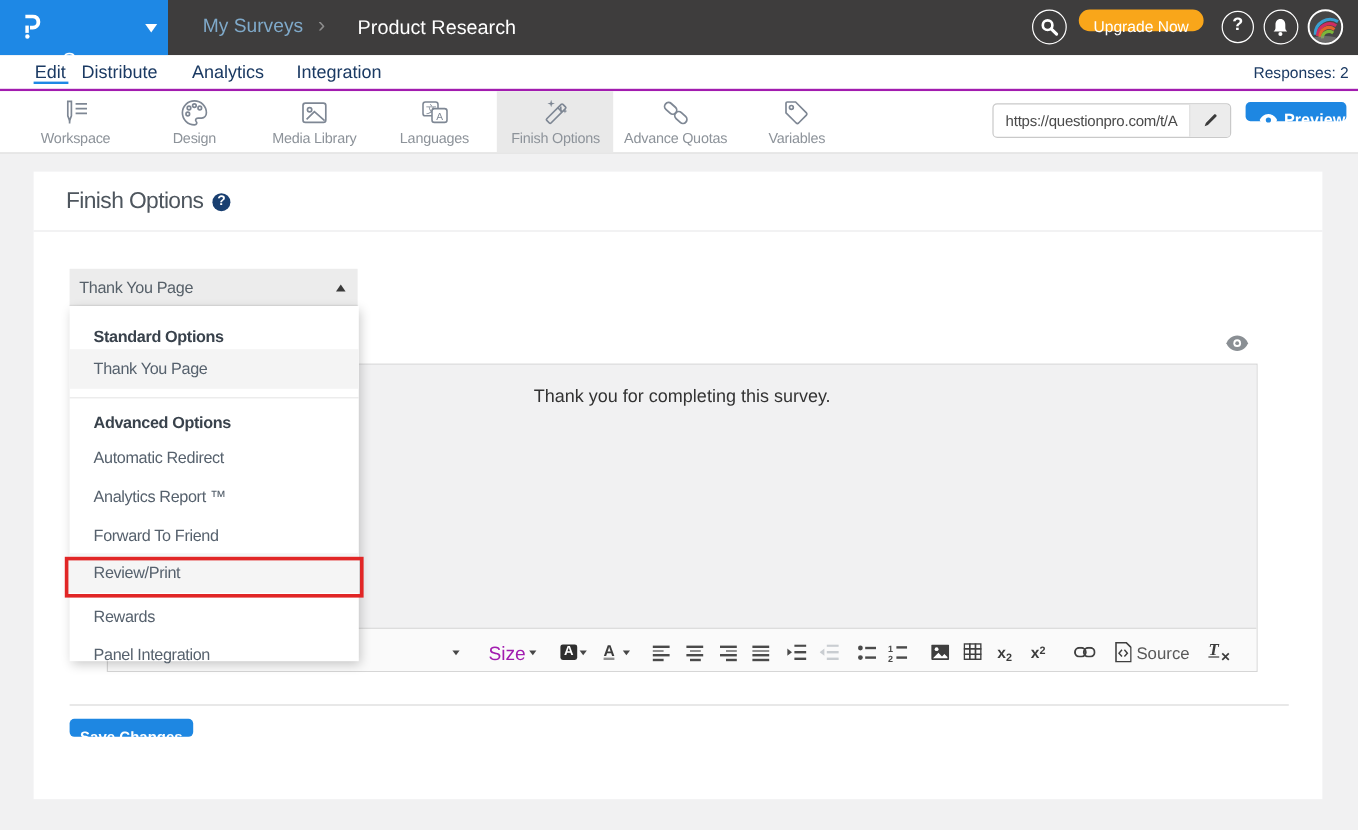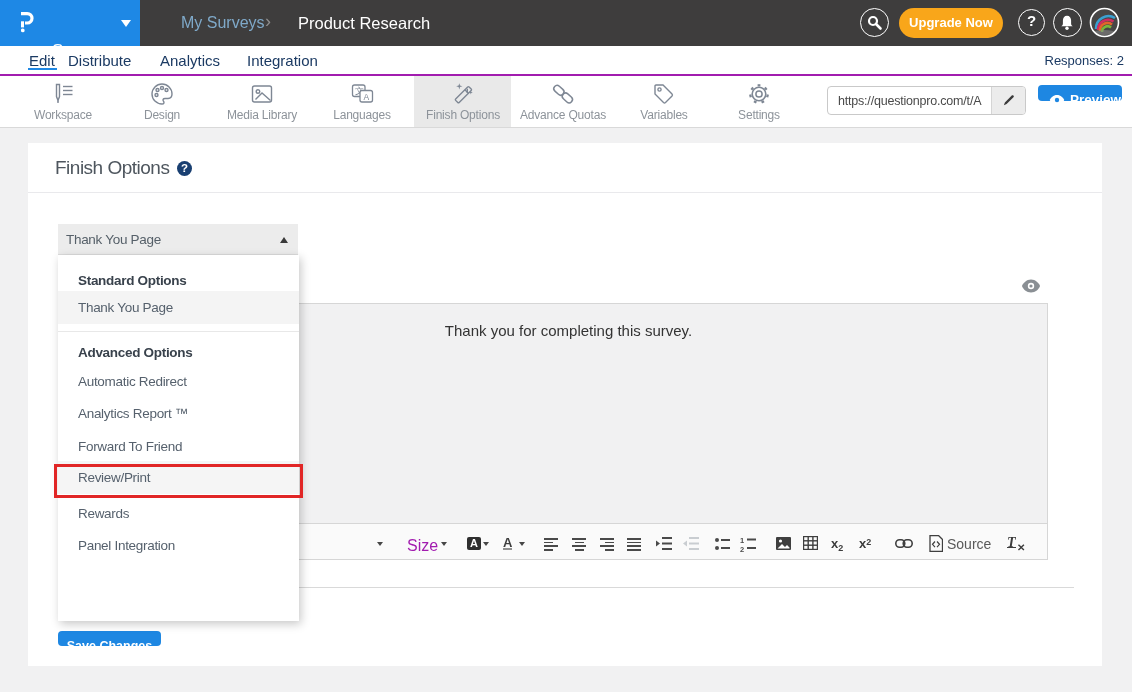--- a/index.html
+++ b/index.html
@@ -4,25 +4,25 @@
 <style>
   * { margin:0; padding:0; box-sizing:border-box; }
   html,body { width:1132px; height:692px; }
   body { font-family:"Liberation Sans", sans-serif; background:#f1f1f2; position:relative; overflow:hidden; }
 
   
   #topbar { position:absolute; left:0; top:0; width:1132px; height:46px; background:#3e3d3d; }
   #logo { position:absolute; left:0; top:0; width:140px; height:46px; background:#1e88e5; }
   #logo .brand { position:absolute; left:52px; top:13px; color:#fff; font-size:17px;margin-top:28px; }
   #logo .caret { position:absolute; left:121px; top:20px; width:0; height:0; border-left:5.3px solid transparent; border-right:5.3px solid transparent; border-top:7px solid #fff; }
-  .crumb1 { position:absolute; left:169px; top:14px; color:#7fa9c9; font-size:16px;margin-left:12px; }
+  .crumb1 { position:absolute; left:169px; top:14px; color:#7fa9c9; font-size:16px; }
   .crumbsep { position:absolute; left:265px; top:11px; color:#8d8d8d; font-size:18px; }
   .crumb2 { position:absolute; left:298px; top:14px; color:#fff; font-size:16.5px; }
   .ring { position:absolute; width:29px; height:29px; border:1.6px solid #fff; border-radius:50%; top:8px; }
-  #upg { position:absolute; left:899px; top:8px; width:104px; height:30px; background:#f9a61a; border-radius:15px; color:#fff; font-size:13px; font-weight:bold; text-align:center; line-height:30px; }
+  #upg { position:absolute; left:899px; top:8px; width:104px; height:18px; background:#f9a61a; border-radius:15px; color:#fff; font-size:13px; font-weight:normal; text-align:center; line-height:30px; }
 
   
   #tabbar { position:absolute; left:0; top:46px; width:1132px; height:30px; background:#fff; border-bottom:2px solid #a21caf; }
   #tabbar .tab { position:absolute; top:6px; color:#1b3a63; font-size:15px; }
   #edit-underline { position:absolute; left:28px; top:22px; width:29px; height:2px; background:#1e88e5; }
   #responses { position:absolute; right:8px; top:7px; color:#1b3a63; font-size:13px; }
 
   
   #icontb { position:absolute; left:0; top:76px; width:1132px; height:52px; background:#fff; border-bottom:1px solid #d9d9d9; }
   .tbitem { position:absolute; top:0; height:51px; text-align:center; }
@@ -45,27 +45,27 @@
   #editor { position:absolute; left:61px; top:160px; width:959px; height:257px; border:1px solid #d6d6d6; }
   #ed-content { position:absolute; left:0; top:0; width:957px; height:219px; background:#f1f1f2; }
   #ed-text { position:absolute; left:0; top:18px; width:957px; text-align:center; font-size:15px; color:#333; }
   #ed-toolbar { position:absolute; left:0; top:219px; width:957px; height:36px; background:#fafafa; border-top:1px solid #d6d6d6; }
   #ed-toolbar > * { margin-top:2px; }
   .ck { position:absolute; top:0; }
   .ckcaret { position:absolute; width:0; height:0; border-left:3.5px solid transparent; border-right:3.5px solid transparent; border-top:4.5px solid #464646; top:16px; }
   .ckbars div { position:absolute; height:1.8px; background:#4a4a4a; }
 
   #divider { position:absolute; left:30px; top:444px; width:1016px; height:1px; background:#d9d9d9; }
-  #savebtn { position:absolute; left:30px; top:488px; width:103px; height:15px; background:#1e87e2; border-radius:4px; color:#fff; font-size:12.5px; font-weight:bold; text-align:center; line-height:31px; }
+  #savebtn { position:absolute; left:30px; top:456px; width:103px; height:15px; background:#1e87e2; border-radius:4px; color:#fff; font-size:12.5px; font-weight:bold; text-align:center; line-height:31px; }
 
   
   #sel { position:absolute; left:58px; top:224px; width:240px; height:31px; background:#ececec; border-bottom:1px solid #dcdcdc; }
   #sel .txt { position:absolute; left:8px; top:8px; font-size:13.5px; letter-spacing:-0.3px; color:#566069; }
   #sel .caret { position:absolute; right:10px; top:13px; width:0; height:0; border-left:4.8px solid transparent; border-right:4.8px solid transparent; border-bottom:6px solid #3a3a3a; }
-  #panel { position:absolute; left:58px; top:255px; width:241px; height:366px; background:#fff; box-shadow:2px 3px 9px rgba(0,0,0,0.22); }
+  #panel { position:absolute; left:58px; top:255px; width:241px; height:296px; background:#fff; box-shadow:2px 3px 9px rgba(0,0,0,0.22); }
   #panel .item { position:absolute; left:0; width:241px; height:33px; line-height:33px; padding-left:20px; font-size:13.5px; letter-spacing:-0.3px; color:#56616d; }
   #panel .hd { font-weight:bold; color:#39424c; }
   #panel .sel-row { background:#f4f4f4; }
   #panel .div { position:absolute; left:0; top:76px; width:241px; height:1px; background:#e8e8e8; }
   #redbox { position:absolute; left:54px; top:464px; width:249px; height:34px; border:3px solid #e12626; }
 </style>
 </head>
 <body>
 
 <div id="topbar">
@@ -182,36 +182,20 @@
     </svg>
     <div class="lbl">Advance Quotas</div>
   </div>
   <div class="tbitem" style="left:614px; width:100px;">
     <svg width="26" height="26" viewBox="0 0 26 26" fill="none" stroke="#7e8794" stroke-width="1.4">
       <path d="M5 4 L12 4 L21 13 A 1.5 1.5 0 0 1 21 15 L14.5 21.5 A 1.5 1.5 0 0 1 12.5 21.5 L4 13 L4 5 A 1 1 0 0 1 5 4 Z"></path>
       <circle cx="8.5" cy="8.5" r="1.6"></circle>
     </svg>
     <div class="lbl">Variables</div>
   </div>
-  <div class="tbitem" style="left:709px; width:100px;">
-    <svg width="26" height="26" viewBox="0 0 26 26" fill="none" stroke="#7e8794" stroke-width="1.4">
-      <circle cx="13" cy="13" r="6.8" stroke-width="1.6"></circle>
-      <circle cx="13" cy="13" r="3.1" stroke-width="1.5"></circle>
-      <g stroke-width="2.8">
-      <line x1="13.0" y1="5.4" x2="13.0" y2="3.2"></line>
-      <line x1="18.9" y1="8.3" x2="20.6" y2="6.9"></line>
-      <line x1="20.4" y1="14.7" x2="22.6" y2="15.2"></line>
-      <line x1="16.3" y1="19.8" x2="17.3" y2="21.8"></line>
-      <line x1="9.7" y1="19.8" x2="8.7" y2="21.8"></line>
-      <line x1="5.6" y1="14.7" x2="3.4" y2="15.2"></line>
-      <line x1="7.1" y1="8.3" x2="5.4" y2="6.9"></line>
-      </g>
-    </svg>
-    <div class="lbl">Settings</div>
-  </div>
   <div id="urlbox">
     <div class="txt">https://questionpro.com/t/A</div>
     <div class="pen">
       <svg width="12" height="12" viewBox="0 0 14 14" style="position:absolute;left:11px;top:7px;">
         <path d="M1 13 L2.2 9.8 L10.5 1.5 A 1.5 1.5 0 0 1 12.5 3.5 L4.2 11.8 Z" fill="#3b3b3b"></path>
       </svg>
     </div>
   </div>
   <div id="previewbtn">
     <svg width="16" height="10" viewBox="0 0 17 11" style="position:absolute;left:11px;top:10px;">

